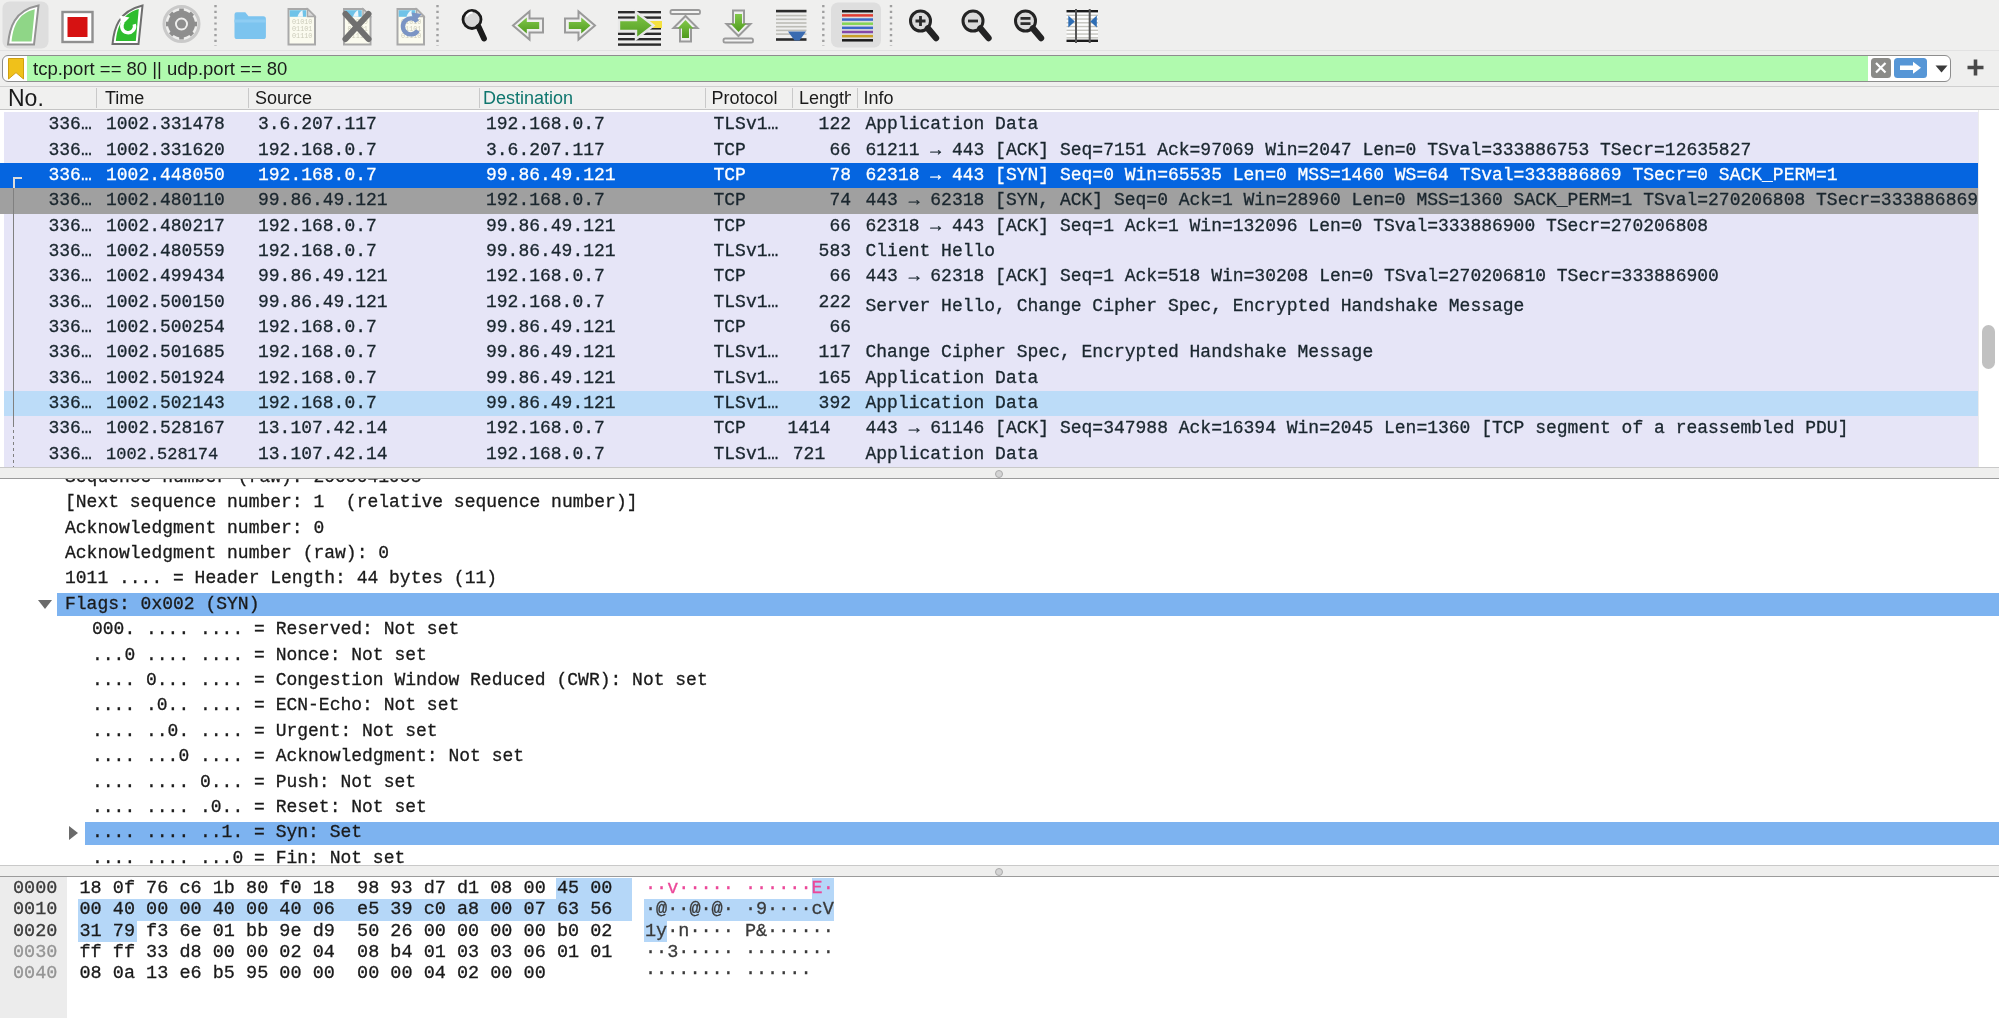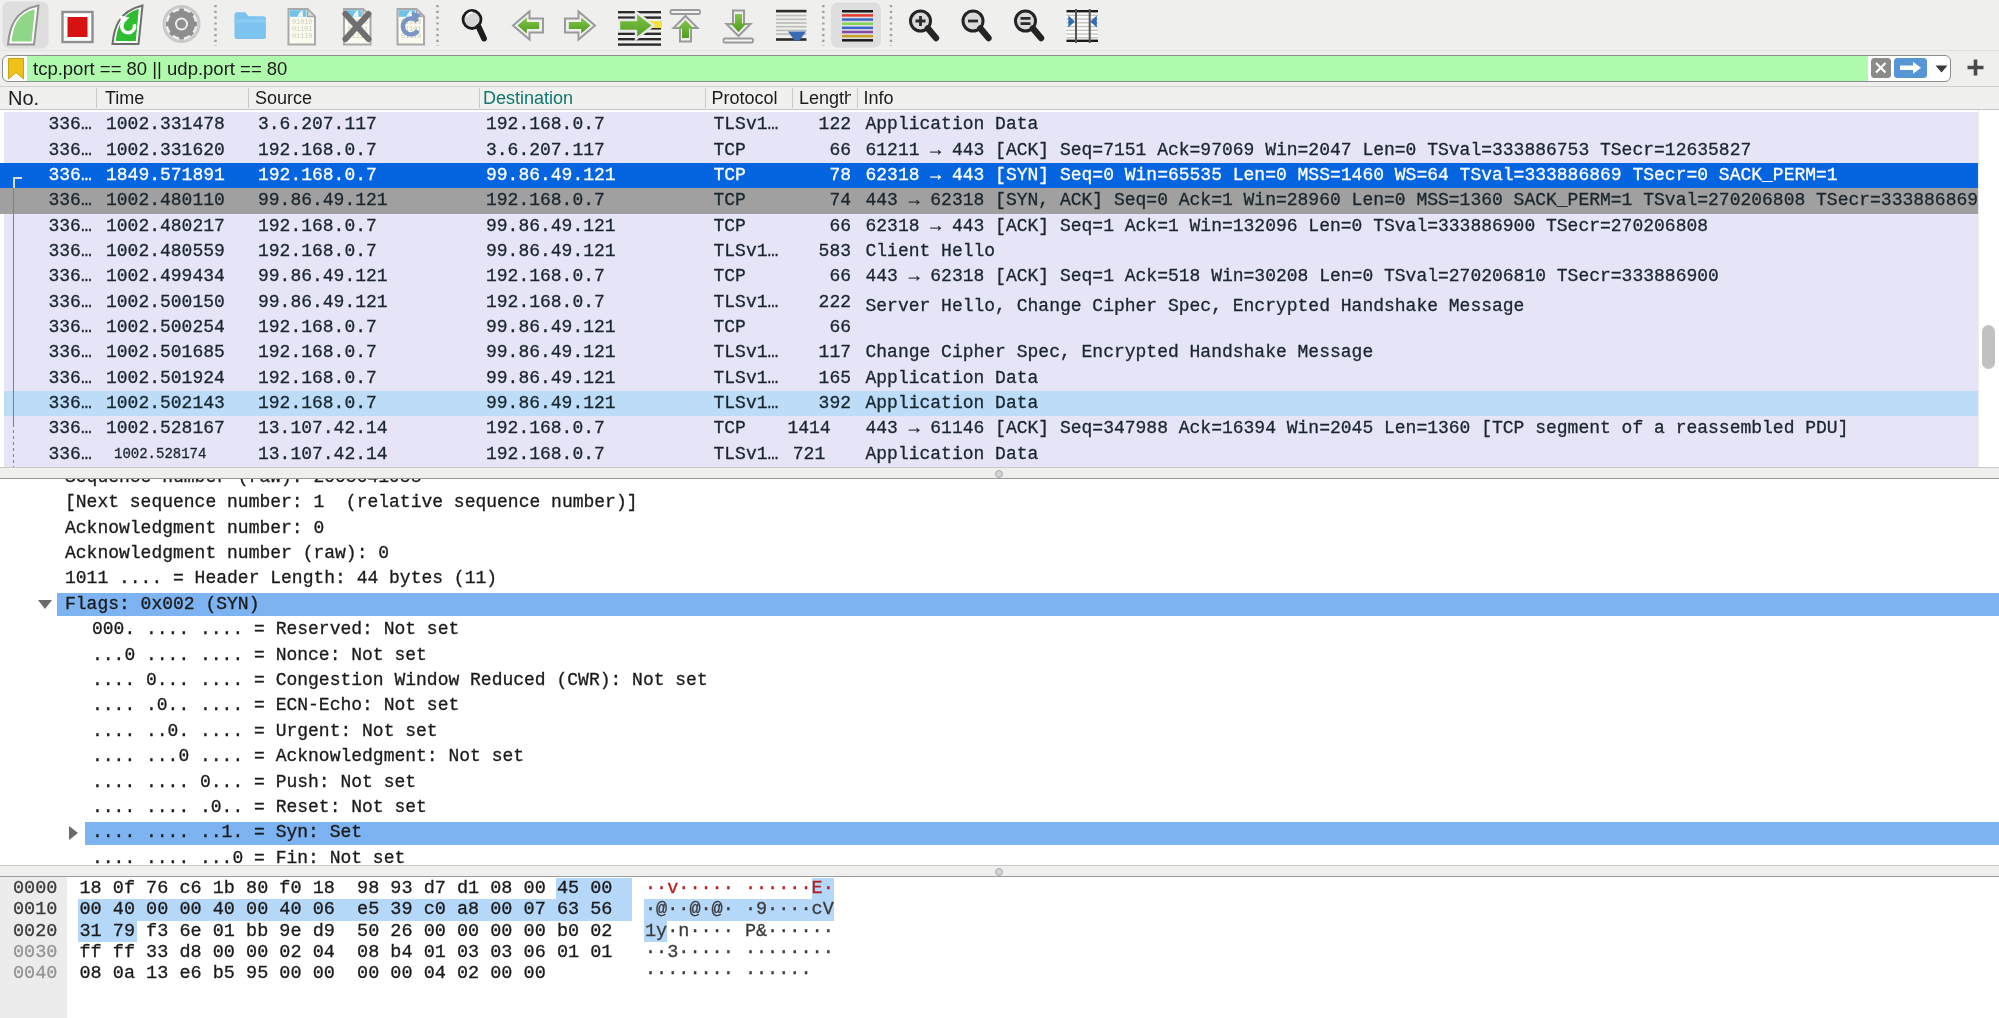--- a/index.html
+++ b/index.html
@@ -145,21 +145,21 @@
 <svg class="a" style="left:1894px;top:58px" width="33" height="19.5">
     <path d="M6,7.6 h13 v-3.8 l8,6 -8,6 v-3.8 h-13 Z" fill="#fff"></path>
   </svg>
 <svg class="a" style="left:1935px;top:64.5px" width="13" height="8">
     <path d="M0.5,0.5 h12 l-6,7 Z" fill="#3a3a3a"></path>
   </svg>
 <svg class="a" style="left:1966px;top:58px" width="19" height="19">
     <path d="M9.5,1.5 V17.5 M1.5,9.5 H17.5" stroke="#4a4a4a" stroke-width="3.6"></path>
   </svg>
 <div class="a" style="left:0;top:86px;width:1999px;height:24px;background:#f0f0ef;border-top:1px solid #cfcfcf;border-bottom:1px solid #c4c4c4;box-sizing:border-box"></div>
-<div class="a" style="left:8px;top:87px;height:22px;line-height:22px;font-size:20px;color:#1a1a1a;white-space:nowrap">No.</div>
+<div class="a" style="left:8px;top:87px;height:22px;line-height:22px;font-size:23px;color:#1a1a1a;white-space:nowrap">No.</div>
 <div class="a" style="left:105px;top:87px;height:22px;line-height:22px;font-size:18px;color:#1a1a1a;white-space:nowrap">Time</div>
 <div class="a" style="left:255px;top:87px;height:22px;line-height:22px;font-size:18px;color:#1a1a1a;white-space:nowrap">Source</div>
 <div class="a" style="left:483px;top:87px;height:22px;line-height:22px;font-size:18px;color:#0f766e;white-space:nowrap">Destination</div>
 <div class="a" style="left:711.5px;top:87px;height:22px;line-height:22px;font-size:18px;color:#1a1a1a;white-space:nowrap">Protocol</div>
 <div class="a" style="left:799px;top:87px;height:22px;line-height:22px;font-size:18px;color:#1a1a1a;width:52px;overflow:hidden;white-space:nowrap">Length</div>
 <div class="a" style="left:863.5px;top:87px;height:22px;line-height:22px;font-size:18px;color:#1a1a1a;white-space:nowrap">Info</div>
 <div class="a" style="left:96px;top:88px;width:1px;height:20px;background:#c9c9c9"></div>
 <div class="a" style="left:247.5px;top:88px;width:1px;height:20px;background:#c9c9c9"></div>
 <div class="a" style="left:479px;top:88px;width:1px;height:20px;background:#c9c9c9"></div>
 <div class="a" style="left:704.5px;top:88px;width:1px;height:20px;background:#c9c9c9"></div>
@@ -179,21 +179,21 @@
 <span class="t" style="left:44.5px;top:0;height:25.33px;line-height:25.33px;font-size:18px;color:#1a262e">336…</span>
 <span class="t" style="left:102px;top:0;height:25.33px;line-height:25.33px;font-size:18px;color:#1a262e">1002.331620</span>
 <span class="t" style="left:254px;top:0;height:25.33px;line-height:25.33px;font-size:18px;color:#1a262e">192.168.0.7</span>
 <span class="t" style="left:482px;top:0;height:25.33px;line-height:25.33px;font-size:18px;color:#1a262e">3.6.207.117</span>
 <span class="t" style="left:709.5px;top:0;height:25.33px;line-height:25.33px;font-size:18px;color:#1a262e">TCP</span>
 <span class="t" style="left:763px;width:84px;text-align:right;top:0;height:25.33px;line-height:25.33px;font-size:18px;color:#1a262e">66</span>
 <span class="t" style="left:861.5px;top:0;height:25.33px;line-height:25.33px;font-size:18px;color:#1a262e">61211 → 443 [ACK] Seq=7151 Ack=97069 Win=2047 Len=0 TSval=333886753 TSecr=12635827</span>
 </div>
 <div class="a" style="left:0px;top:53.0px;width:1978px;height:25.33px;background:#0565e0;overflow:hidden">
 <span class="t" style="left:48.5px;top:0;height:25.33px;line-height:25.33px;font-size:18px;color:#ffffff">336…</span>
-<span class="t" style="left:106px;top:0;height:25.33px;line-height:25.33px;font-size:18px;color:#ffffff">1849.571891</span>
+<span class="t" style="left:106px;top:0;height:25.33px;line-height:25.33px;font-size:18px;color:#ffffff">1002.448050</span>
 <span class="t" style="left:258px;top:0;height:25.33px;line-height:25.33px;font-size:18px;color:#ffffff">192.168.0.7</span>
 <span class="t" style="left:486px;top:0;height:25.33px;line-height:25.33px;font-size:18px;color:#ffffff">99.86.49.121</span>
 <span class="t" style="left:713.5px;top:0;height:25.33px;line-height:25.33px;font-size:18px;color:#ffffff">TCP</span>
 <span class="t" style="left:767px;width:84px;text-align:right;top:0;height:25.33px;line-height:25.33px;font-size:18px;color:#ffffff">78</span>
 <span class="t" style="left:865.5px;top:0;height:25.33px;line-height:25.33px;font-size:18px;color:#ffffff">62318 → 443 [SYN] Seq=0 Win=65535 Len=0 MSS=1460 WS=64 TSval=333886869 TSecr=0 SACK_PERM=1</span>
 </div>
 <div class="a" style="left:0px;top:78.3px;width:1978px;height:25.33px;background:#a0a0a0;overflow:hidden">
 <span class="t" style="left:48.5px;top:0;height:25.33px;line-height:25.33px;font-size:18px;color:#1a262e">336…</span>
 <span class="t" style="left:106px;top:0;height:25.33px;line-height:25.33px;font-size:18px;color:#1a262e">1002.480110</span>
 <span class="t" style="left:258px;top:0;height:25.33px;line-height:25.33px;font-size:18px;color:#1a262e">99.86.49.121</span>
@@ -277,21 +277,21 @@
 <span class="t" style="left:44.5px;top:0;height:25.33px;line-height:25.33px;font-size:18px;color:#1a262e">336…</span>
 <span class="t" style="left:102px;top:0;height:25.33px;line-height:25.33px;font-size:18px;color:#1a262e">1002.528167</span>
 <span class="t" style="left:254px;top:0;height:25.33px;line-height:25.33px;font-size:18px;color:#1a262e">13.107.42.14</span>
 <span class="t" style="left:482px;top:0;height:25.33px;line-height:25.33px;font-size:18px;color:#1a262e">192.168.0.7</span>
 <span class="t" style="left:709.5px;top:0;height:25.33px;line-height:25.33px;font-size:18px;color:#1a262e">TCP</span>
 <span class="t" style="left:763px;width:84px;text-align:center;top:0;height:25.33px;line-height:25.33px;font-size:18px;color:#1a262e">1414</span>
 <span class="t" style="left:861.5px;top:0;height:25.33px;line-height:25.33px;font-size:18px;color:#1a262e">443 → 61146 [ACK] Seq=347988 Ack=16394 Win=2045 Len=1360 [TCP segment of a reassembled PDU]</span>
 </div>
 <div class="a" style="left:4px;top:331.6px;width:1974px;height:25.33px;background:#e6e5f7;overflow:hidden">
 <span class="t" style="left:44.5px;top:0;height:25.33px;line-height:25.33px;font-size:18px;color:#1a262e">336…</span>
-<span class="t" style="left:110px;top:0;height:25.33px;line-height:25.33px;font-size:14px;color:#1a262e">1002.528174</span>
+<span class="t" style="left:102px;top:0;height:25.33px;line-height:25.33px;font-size:17px;color:#1a262e">1002.528174</span>
 <span class="t" style="left:254px;top:0;height:25.33px;line-height:25.33px;font-size:18px;color:#1a262e">13.107.42.14</span>
 <span class="t" style="left:482px;top:0;height:25.33px;line-height:25.33px;font-size:18px;color:#1a262e">192.168.0.7</span>
 <span class="t" style="left:709.5px;top:0;height:25.33px;line-height:25.33px;font-size:18px;color:#1a262e">TLSv1…</span>
 <span class="t" style="left:763px;width:84px;text-align:center;top:0;height:25.33px;line-height:25.33px;font-size:18px;color:#1a262e">721</span>
 <span class="t" style="left:861.5px;top:0;height:25.33px;line-height:25.33px;font-size:18px;color:#1a262e">Application Data</span>
 </div>
 <div class="a" style="left:13px;top:67px;width:9px;height:2px;background:#dcdcdc"></div>
 <div class="a" style="left:13px;top:67px;width:1.5px;height:11px;background:#dcdcdc"></div>
 <div class="a" style="left:13px;top:78px;width:1px;height:236px;background:#808080"></div>
 <div class="a" style="left:13px;top:314px;width:1px;height:43px;background:repeating-linear-gradient(to bottom,#808080 0 2.5px,transparent 2.5px 6px)"></div>
@@ -327,21 +327,21 @@
 <div class="a" style="left:0;top:877px;width:1999px;height:141px;background:#fff;overflow:hidden">
 <div class="a" style="left:0;top:0;width:67px;height:141px;background:#ececec"></div>
 <div class="a" style="left:556px;top:0.8px;width:76.3px;height:21.4px;background:#b5d7f8"></div>
 <div class="a" style="left:811.9px;top:0.8px;width:22.4px;height:21.4px;background:#b5d7f8"></div>
 <div class="a" style="left:77.5px;top:22.2px;width:554.8px;height:21.4px;background:#b5d7f8"></div>
 <div class="a" style="left:644px;top:22.2px;width:190.3px;height:21.4px;background:#b5d7f8"></div>
 <div class="a" style="left:77.5px;top:43.6px;width:59.9px;height:21.4px;background:#b5d7f8"></div>
 <div class="a" style="left:644px;top:43.6px;width:23.3px;height:21.4px;background:#b5d7f8"></div>
 <span class="t" style="left:13px;top:0.8px;height:21.4px;line-height:21.4px;font-size:18.5px;color:#3c3c3c">0000</span>
 <span class="t" style="left:79.5px;top:0.8px;height:21.4px;line-height:21.4px;font-size:18.5px;color:#1a1a1a">18 0f 76 c6 1b 80 f0 18  98 93 d7 d1 08 00 45 00</span>
-<span class="t" style="left:645px;top:0.8px;height:22px;line-height:21.4px;font-size:18.5px;color:#b91c1c">··v····· ······E·</span>
+<span class="t" style="left:645px;top:0.8px;height:22px;line-height:21.4px;font-size:18.5px;color:#ec4899">··v····· ······E·</span>
 <span class="t" style="left:13px;top:22.2px;height:21.4px;line-height:21.4px;font-size:18.5px;color:#3c3c3c">0010</span>
 <span class="t" style="left:79.5px;top:22.2px;height:21.4px;line-height:21.4px;font-size:18.5px;color:#1a1a1a">00 40 00 00 40 00 40 06  e5 39 c0 a8 00 07 63 56</span>
 <span class="t" style="left:645px;top:22.2px;height:21.4px;line-height:21.4px;font-size:18.5px;color:#3a3a3a">·@··@·@· ·9····cV</span>
 <span class="t" style="left:13px;top:43.6px;height:21.4px;line-height:21.4px;font-size:18.5px;color:#3c3c3c">0020</span>
 <span class="t" style="left:79.5px;top:43.6px;height:21.4px;line-height:21.4px;font-size:18.5px;color:#1a1a1a">31 79 f3 6e 01 bb 9e d9  50 26 00 00 00 00 b0 02</span>
 <span class="t" style="left:645px;top:43.6px;height:21.4px;line-height:21.4px;font-size:18.5px;color:#3a3a3a">1y·n···· P&amp;······</span>
 <span class="t" style="left:13px;top:65.0px;height:21.4px;line-height:21.4px;font-size:18.5px;color:#949494">0030</span>
 <span class="t" style="left:79.5px;top:65.0px;height:21.4px;line-height:21.4px;font-size:18.5px;color:#1a1a1a">ff ff 33 d8 00 00 02 04  08 b4 01 03 03 06 01 01</span>
 <span class="t" style="left:645px;top:65.0px;height:21.4px;line-height:21.4px;font-size:18.5px;color:#3a3a3a">··3····· ········</span>
 <span class="t" style="left:13px;top:86.4px;height:21.4px;line-height:21.4px;font-size:18.5px;color:#949494">0040</span>

